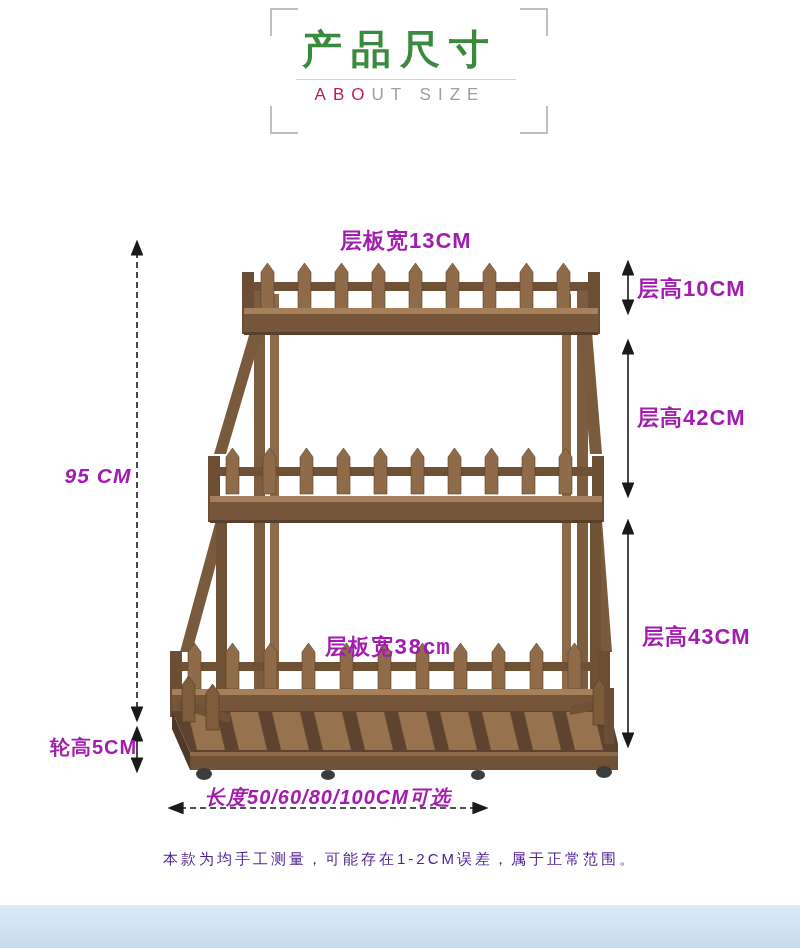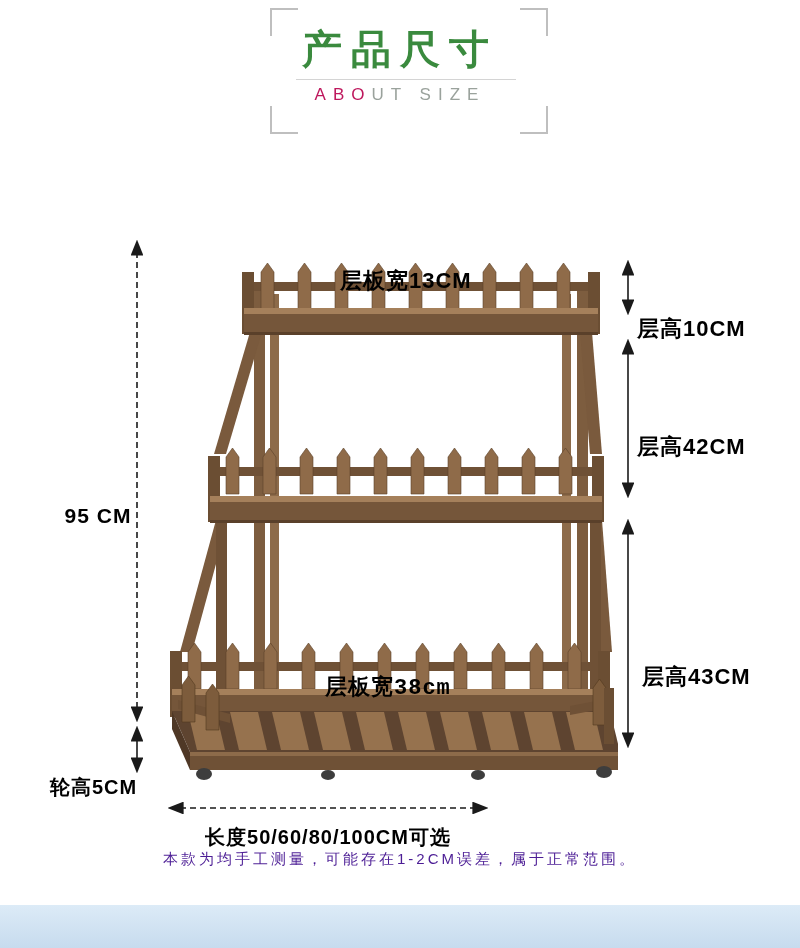--- a/index.html
+++ b/index.html
@@ -18,23 +18,23 @@
               font-size:40px;font-weight:700;color:#3a8a3e;letter-spacing:9px;}
   .title-divider{position:absolute;left:296px;top:79px;width:220px;height:1px;background:#d4d4d4;}
   .page-subtitle{position:absolute;left:0;right:0;top:85px;text-align:center;
                  font-size:17px;letter-spacing:7px;color:#9aa29c;font-weight:400;}
   .page-subtitle .accent{color:#be185d;}
 
   
   .stand{position:absolute;left:166px;top:248px;width:452px;height:532px;}
   .dims{position:absolute;left:0;top:220px;width:800px;height:610px;}
   .dim-label{position:absolute;font-weight:700;font-size:22px;letter-spacing:1px;
-             white-space:nowrap;color:#000000;margin-top:40px;}
+             white-space:nowrap;color:#a21caf;}
   .dim-label.small{font-size:20px;}
-  .dim-label.center{text-align:center;}
+  .dim-label.center{text-align:center;font-style:italic;}
 
   
   .footer-note{position:absolute;left:0;right:0;top:850px;text-align:center;
                font-size:15px;letter-spacing:3px;color:#4c1d95;}
   .bottom-bar{position:absolute;left:0;top:905px;width:800px;height:43px;
               background:linear-gradient(180deg,#dcebf7 0%,#c7dbee 100%);}
 </style>
 </head>
 <body>
 
@@ -183,21 +183,21 @@
     <line x1="137" y1="508" x2="137" y2="551" stroke="#1a1a1a" stroke-width="1.6" marker-start="url(#ah)" marker-end="url(#ah)"></line>
     <line x1="170" y1="588" x2="486" y2="588" stroke="#1a1a1a" stroke-width="1.6" stroke-dasharray="6 4" marker-start="url(#ah)" marker-end="url(#ah)"></line>
     <line x1="628" y1="42" x2="628" y2="93" stroke="#1a1a1a" stroke-width="1.6" marker-start="url(#ah)" marker-end="url(#ah)"></line>
     <line x1="628" y1="121" x2="628" y2="276" stroke="#1a1a1a" stroke-width="1.6" marker-start="url(#ah)" marker-end="url(#ah)"></line>
     <line x1="628" y1="301" x2="628" y2="526" stroke="#1a1a1a" stroke-width="1.6" marker-start="url(#ah)" marker-end="url(#ah)"></line>
   </svg>
 
   <div class="dim-label" style="left:340px;top:226px;">层板宽13CM</div>
   <div class="dim-label" style="left:325px;top:632px;font-family:Liberation Mono, monospace;">层板宽38cm</div>
   <div class="dim-label" style="left:637px;top:274px;">层高10CM</div>
-  <div class="dim-label" style="left:637px;top:392px;">层高42CM</div>
+  <div class="dim-label" style="left:637px;top:403px;">层高42CM</div>
   <div class="dim-label" style="left:642px;top:622px;">层高43CM</div>
   <div class="dim-label center" style="left:58px;top:464px;width:80px;font-size:21px;">95 CM</div>
   <div class="dim-label small" style="left:50px;top:734px;">轮高5CM</div>
   <div class="dim-label small center" style="left:158px;top:784px;width:340px;">长度50/60/80/100CM可选</div>
 
   <div class="footer-note">本款为均手工测量，可能存在1-2CM误差，属于正常范围。</div>
   <div class="bottom-bar"></div>
 
 </div>
 

